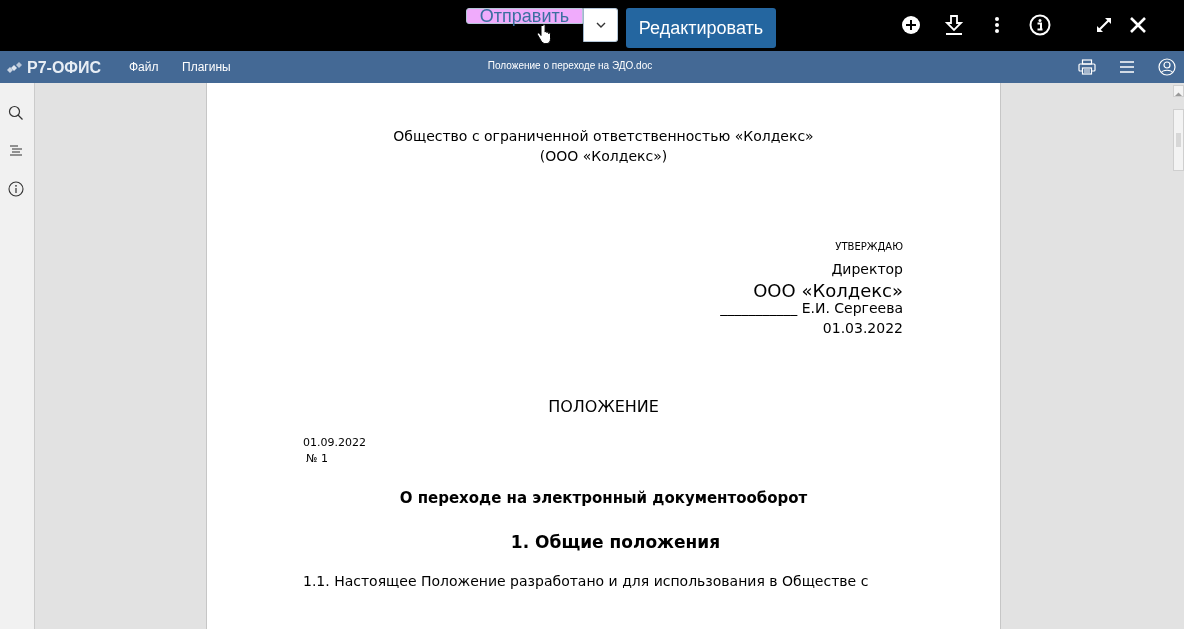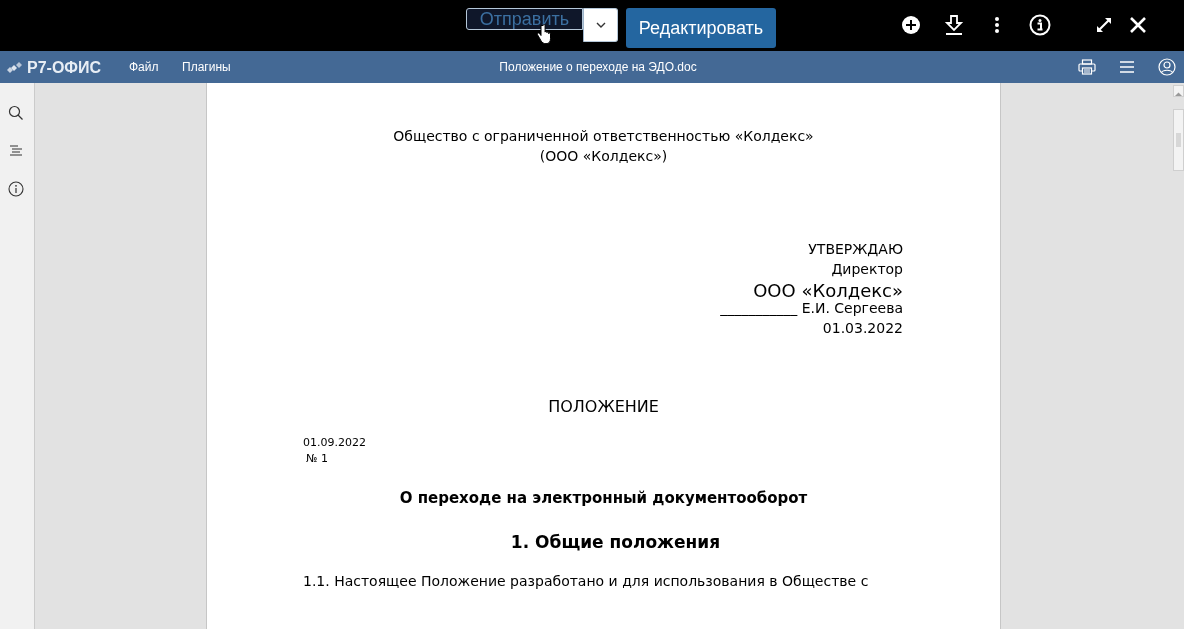--- a/index.html
+++ b/index.html
@@ -2,34 +2,34 @@
 <html><head>
 <meta charset="utf-8">
 <style>
   * { box-sizing: border-box; margin: 0; padding: 0; }
   html, body { width: 1184px; height: 629px; overflow: hidden; background: #000; }
   body { font-family: "Liberation Sans", sans-serif; position: relative; }
 
   
   .topbar { position: absolute; left: 0; top: 0; width: 1184px; height: 51px; background: #000; }
   .send-group { position: absolute; left: 466px; top: 8px; height: 34px; display: flex; }
-  .send-btn { width: 117px; height: 22px; background: #0f172a; border: 1px solid #b5c7d8; border-radius: 3px 0 0 3px;
+  .send-btn { width: 117px; height: 16px; background: #f0abfc; border: 1px solid #b5c7d8; border-radius: 3px 0 0 3px;
     color: #3b6fa0; font-size: 18px; display: flex; align-items: center; justify-content: center; }
   .send-drop { width: 35px; height: 34px; background: #fff; border: 1px solid #b5c7d8; border-left: 1px solid #9fb6cc;
     border-radius: 0 3px 3px 0; display: flex; align-items: center; justify-content: center; }
   .edit-btn { position: absolute; left: 626px; top: 8px; width: 150px; height: 40px; background: #2466a0; border-radius: 3px;
     color: #fff; font-size: 18px; display: flex; align-items: center; justify-content: center; }
   .cursor { position: absolute; left: 536px; top: 24px; }
   .tb-icon { position: absolute; top: 12px; width: 26px; height: 26px; display: flex; align-items: center; justify-content: center; }
 
   
   .header { position: absolute; left: 0; top: 51px; width: 1184px; height: 32px; background: #446995; color: #fff; }
   .logo { position: absolute; left: 7px; top: 8px; display: flex; align-items: center; gap: 4px; font-size: 16px; font-weight: bold; color: #e8eef5; }
   .menu-item { position: absolute; top: 9px; font-size: 12px; color: #fff; }
-  .doc-title { position: absolute; left: 0; width: 1140px; top: 9px; text-align: center; font-size: 12px; color: #fff; pointer-events: none; margin-left: 28px; }
+  .doc-title { position: absolute; left: 0; width: 1140px; top: 9px; text-align: center; font-size: 10px; color: #fff; pointer-events: none; }
   .hdr-icon { position: absolute; top: 6px; width: 22px; height: 20px; display: flex; align-items: center; justify-content: center; }
 
   
   .leftbar { position: absolute; left: 0; top: 83px; width: 35px; height: 546px; background: #f1f1f1; border-right: 1px solid #cbcbcb; }
   .lb-icon { position: absolute; left: 6px; width: 20px; height: 20px; display: flex; align-items: center; justify-content: center; }
 
   
   .canvas { position: absolute; left: 35px; top: 83px; width: 1138px; height: 546px; background: #e2e2e2; }
   .page { position: absolute; left: 171px; top: 0; width: 795px; height: 546px; background: #fff; border-left: 1px solid #c6c6c6; border-right: 1px solid #c6c6c6; }
   .doc { font-family: "DejaVu Sans", sans-serif; color: #000; }
@@ -156,21 +156,21 @@
         <path d="M8 7 v5" stroke="#333" stroke-width="1.2"></path>
       </svg>
   </div>
 </div>
 
 <div class="canvas">
   <div class="page doc">
     <div class="t center" style="top:45px; font-size:14px;">Общество с ограниченной ответственностью «Колдекс»</div>
     <div class="t center" style="top:65px; font-size:14px;">(ООО «Колдекс»)</div>
 
-    <div class="t right" style="top:158px; font-size:14px;">УТВЕРЖДАЮ</div>
+    <div class="t right" style="top:158px; font-size:10px;">УТВЕРЖДАЮ</div>
     <div class="t right" style="top:178px; font-size:14px;">Директор</div>
     <div class="t right" style="top:197px; font-size:18px;">ООО «Колдекс»</div>
     <div class="t right" style="top:217px; font-size:14px;">
       <span>___________</span>
       <span>Е.И. Сергеева</span>
     </div>
     <div class="t right" style="top:237px; font-size:14px;">01.03.2022</div>
 
     <div class="t center" style="top:314px; font-size:16px;">ПОЛОЖЕНИЕ</div>
     <div class="t" style="left:96px; top:353px; font-size:11px;">01.09.2022</div>

